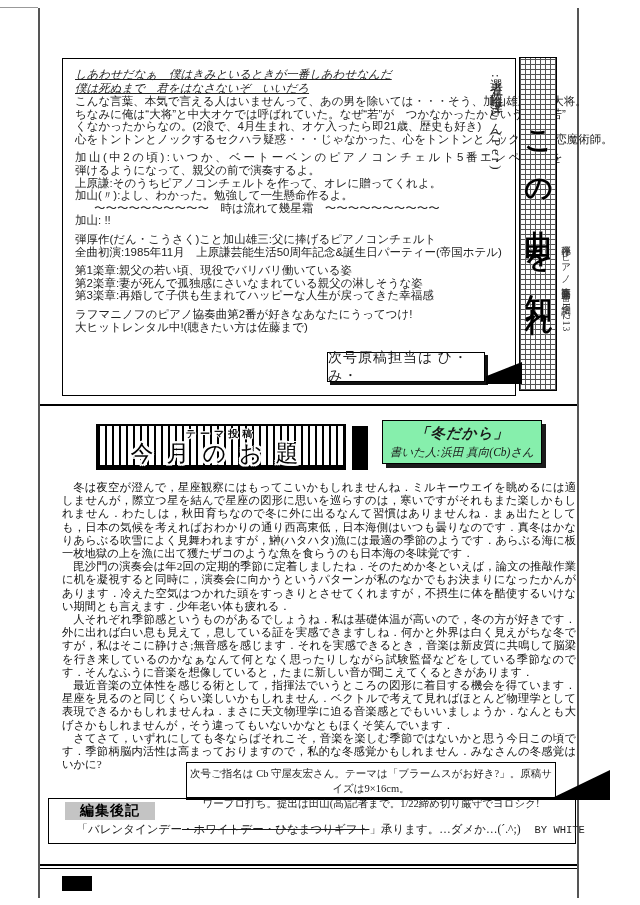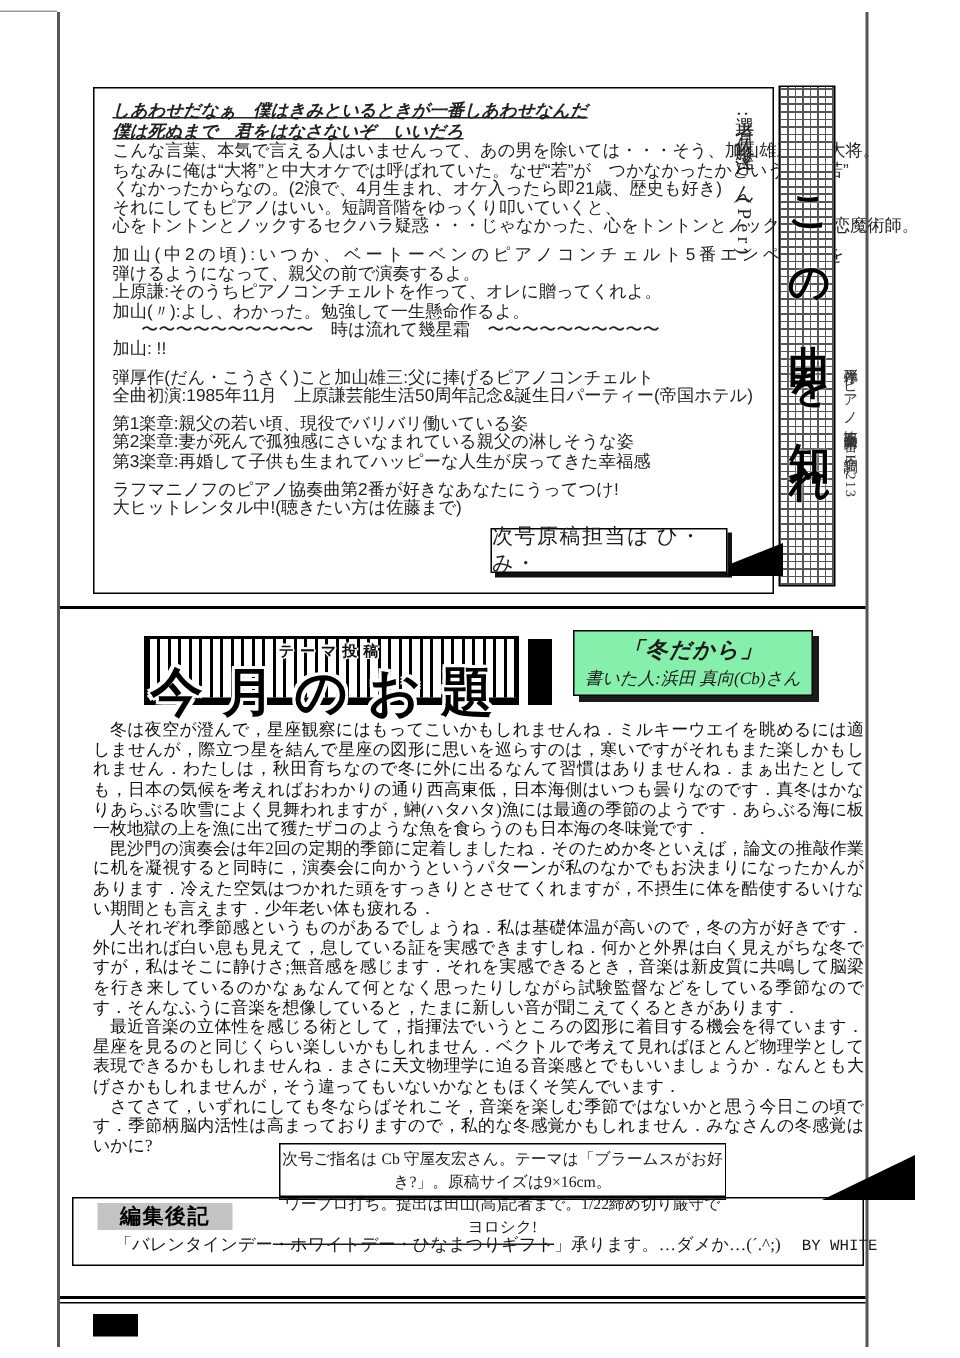--- a/index.html
+++ b/index.html
@@ -13,21 +13,21 @@
   .vline{position:absolute;width:2px;background:#555;}
   .hmark{position:absolute;height:1px;background:#999;}
   
   .article-box{
     left:62px;top:58px;width:454px;height:338px;
     border:1px solid #000;box-sizing:border-box;
     padding:8px 12px 6px 12px;
     font-family:"Liberation Sans","DejaVu Sans",sans-serif;
     font-size:11.5px;line-height:12.6px;color:#222;
   }
-  .lyric{font-style:italic;font-weight:bold;text-decoration:underline;line-height:14px;}
+  .lyric{font-style:italic;font-weight:normal;text-decoration:underline;line-height:14px;}
   .art-line{white-space:nowrap;}
   .gap{height:6px;}
   .spread{letter-spacing:2.5px;}
   
   .vtext{writing-mode:vertical-rl;text-orientation:mixed;}
   .selector-credit{
     left:487px;top:68px;height:180px;
     font-size:13px;letter-spacing:3px;color:#222;
     font-family:"Liberation Serif",serif;
   }
@@ -68,21 +68,21 @@
     border:2px solid #000;border-bottom-width:5px;
     background-image:repeating-linear-gradient(90deg,#000 0,#000 2px,#fff 2px,#fff 7px);
     text-align:center;
   }
   .theme-kicker{
     position:relative;top:1px;font-size:10px;font-weight:bold;letter-spacing:4px;
     color:#111;text-shadow:1px 0 #fff,-1px 0 #fff,0 1px #fff,0 -1px #fff,1px 1px #fff,-1px -1px #fff;
     font-family:Liberation Mono, monospace;
   }
   .theme-title{
-    position:relative;top:-2px;font-size:35px;font-weight:bold;letter-spacing:13px;
+    position:relative;top:-2px;font-size:23px;font-weight:normal;letter-spacing:13px;
     color:#000;
     text-shadow:2px 0 #fff,-2px 0 #fff,0 2px #fff,0 -2px #fff,2px 2px #fff,-2px -2px #fff,2px -2px #fff,-2px 2px #fff;
     font-family:"Liberation Serif",serif;white-space:nowrap;
   }
   .black-bar{left:352px;top:426px;width:16px;height:44px;background:#000;}
   
   .essay-title-box{
     left:382px;top:420px;width:160px;height:44px;box-sizing:border-box;
     border:1px solid #000;background:#86efac;box-shadow:4px 4px 0 #1b1b1b;
     text-align:center;padding-top:3px;
@@ -90,21 +90,21 @@
   .essay-title{font-size:14.5px;font-weight:bold;font-style:italic;letter-spacing:1px;}
   .essay-author{font-size:11.5px;font-style:italic;margin-top:2px;}
   
   .essay-body{
     left:62px;top:481px;width:514px;
     font-size:11.3px;line-height:13.2px;text-align:justify;color:#111;
   }
   .essay-body p{margin:0;text-indent:1em;}
   
   .request-box{
-    left:186px;top:762px;width:298px;height:38px;box-sizing:border-box;
+    left:186px;top:762px;width:370px;height:38px;box-sizing:border-box;
     border:1px solid #000;border-bottom:3px double #000;background:#fff;
     text-align:center;font-size:10.5px;line-height:15px;padding-top:3px;
   }
   .request-wedge{
     left:548px;top:770px;width:62px;height:30px;background:#000;
     clip-path:polygon(100% 0,100% 100%,0 100%);
   }
   
   .editors-box{
     left:48px;top:798px;width:528px;height:46px;box-sizing:border-box;
@@ -130,21 +130,20 @@
 <div class="hmark" style="left:0;top:7px;width:38px;"></div>
 <div class="vline" style="left:38px;top:8px;height:890px;"></div>
 <div class="vline" style="left:577px;top:8px;height:890px;"></div>
 
 <div class="abs article-box">
   <div class="art-line lyric">しあわせだなぁ　僕はきみといるときが一番しあわせなんだ</div>
   <div class="art-line lyric">僕は死ぬまで　君をはなさないぞ　いいだろ</div>
   <div class="art-line">こんな言葉、本気で言える人はいませんって、あの男を除いては・・・そう、加山雄三＠若大将。</div>
   <div class="art-line">ちなみに俺は“大将”と中大オケでは呼ばれていた。なぜ“若”が　つかなかったかというと、“若”</div>
   <div class="art-line">くなかったからなの。(2浪で、4月生まれ、オケ入ったら即21歳、歴史も好き)</div>
-  <div class="art-line">それにしてもピアノはいい。短調音階をゆっくり叩いていくと、</div>
   <div class="art-line">心をトントンとノックするセクハラ疑惑・・・じゃなかった、心をトントンとノックする失恋魔術師。</div>
   <div class="gap"></div>
   <div class="art-line spread">加山(中2の頃):いつか、ベートーベンのピアノコンチェルト5番エンペラーを</div>
   <div class="art-line">弾けるようになって、親父の前で演奏するよ。</div>
   <div class="art-line">上原謙:そのうちピアノコンチェルトを作って、オレに贈ってくれよ。</div>
   <div class="art-line">加山(〃):よし、わかった。勉強して一生懸命作るよ。</div>
   <div class="art-line wave">〜〜〜〜〜〜〜〜〜〜　時は流れて幾星霜　〜〜〜〜〜〜〜〜〜〜</div>
   <div class="art-line">加山: !!</div>
   <div class="gap"></div>
   <div class="art-line">弾厚作(だん・こうさく)こと加山雄三:父に捧げるピアノコンチェルト</div>

